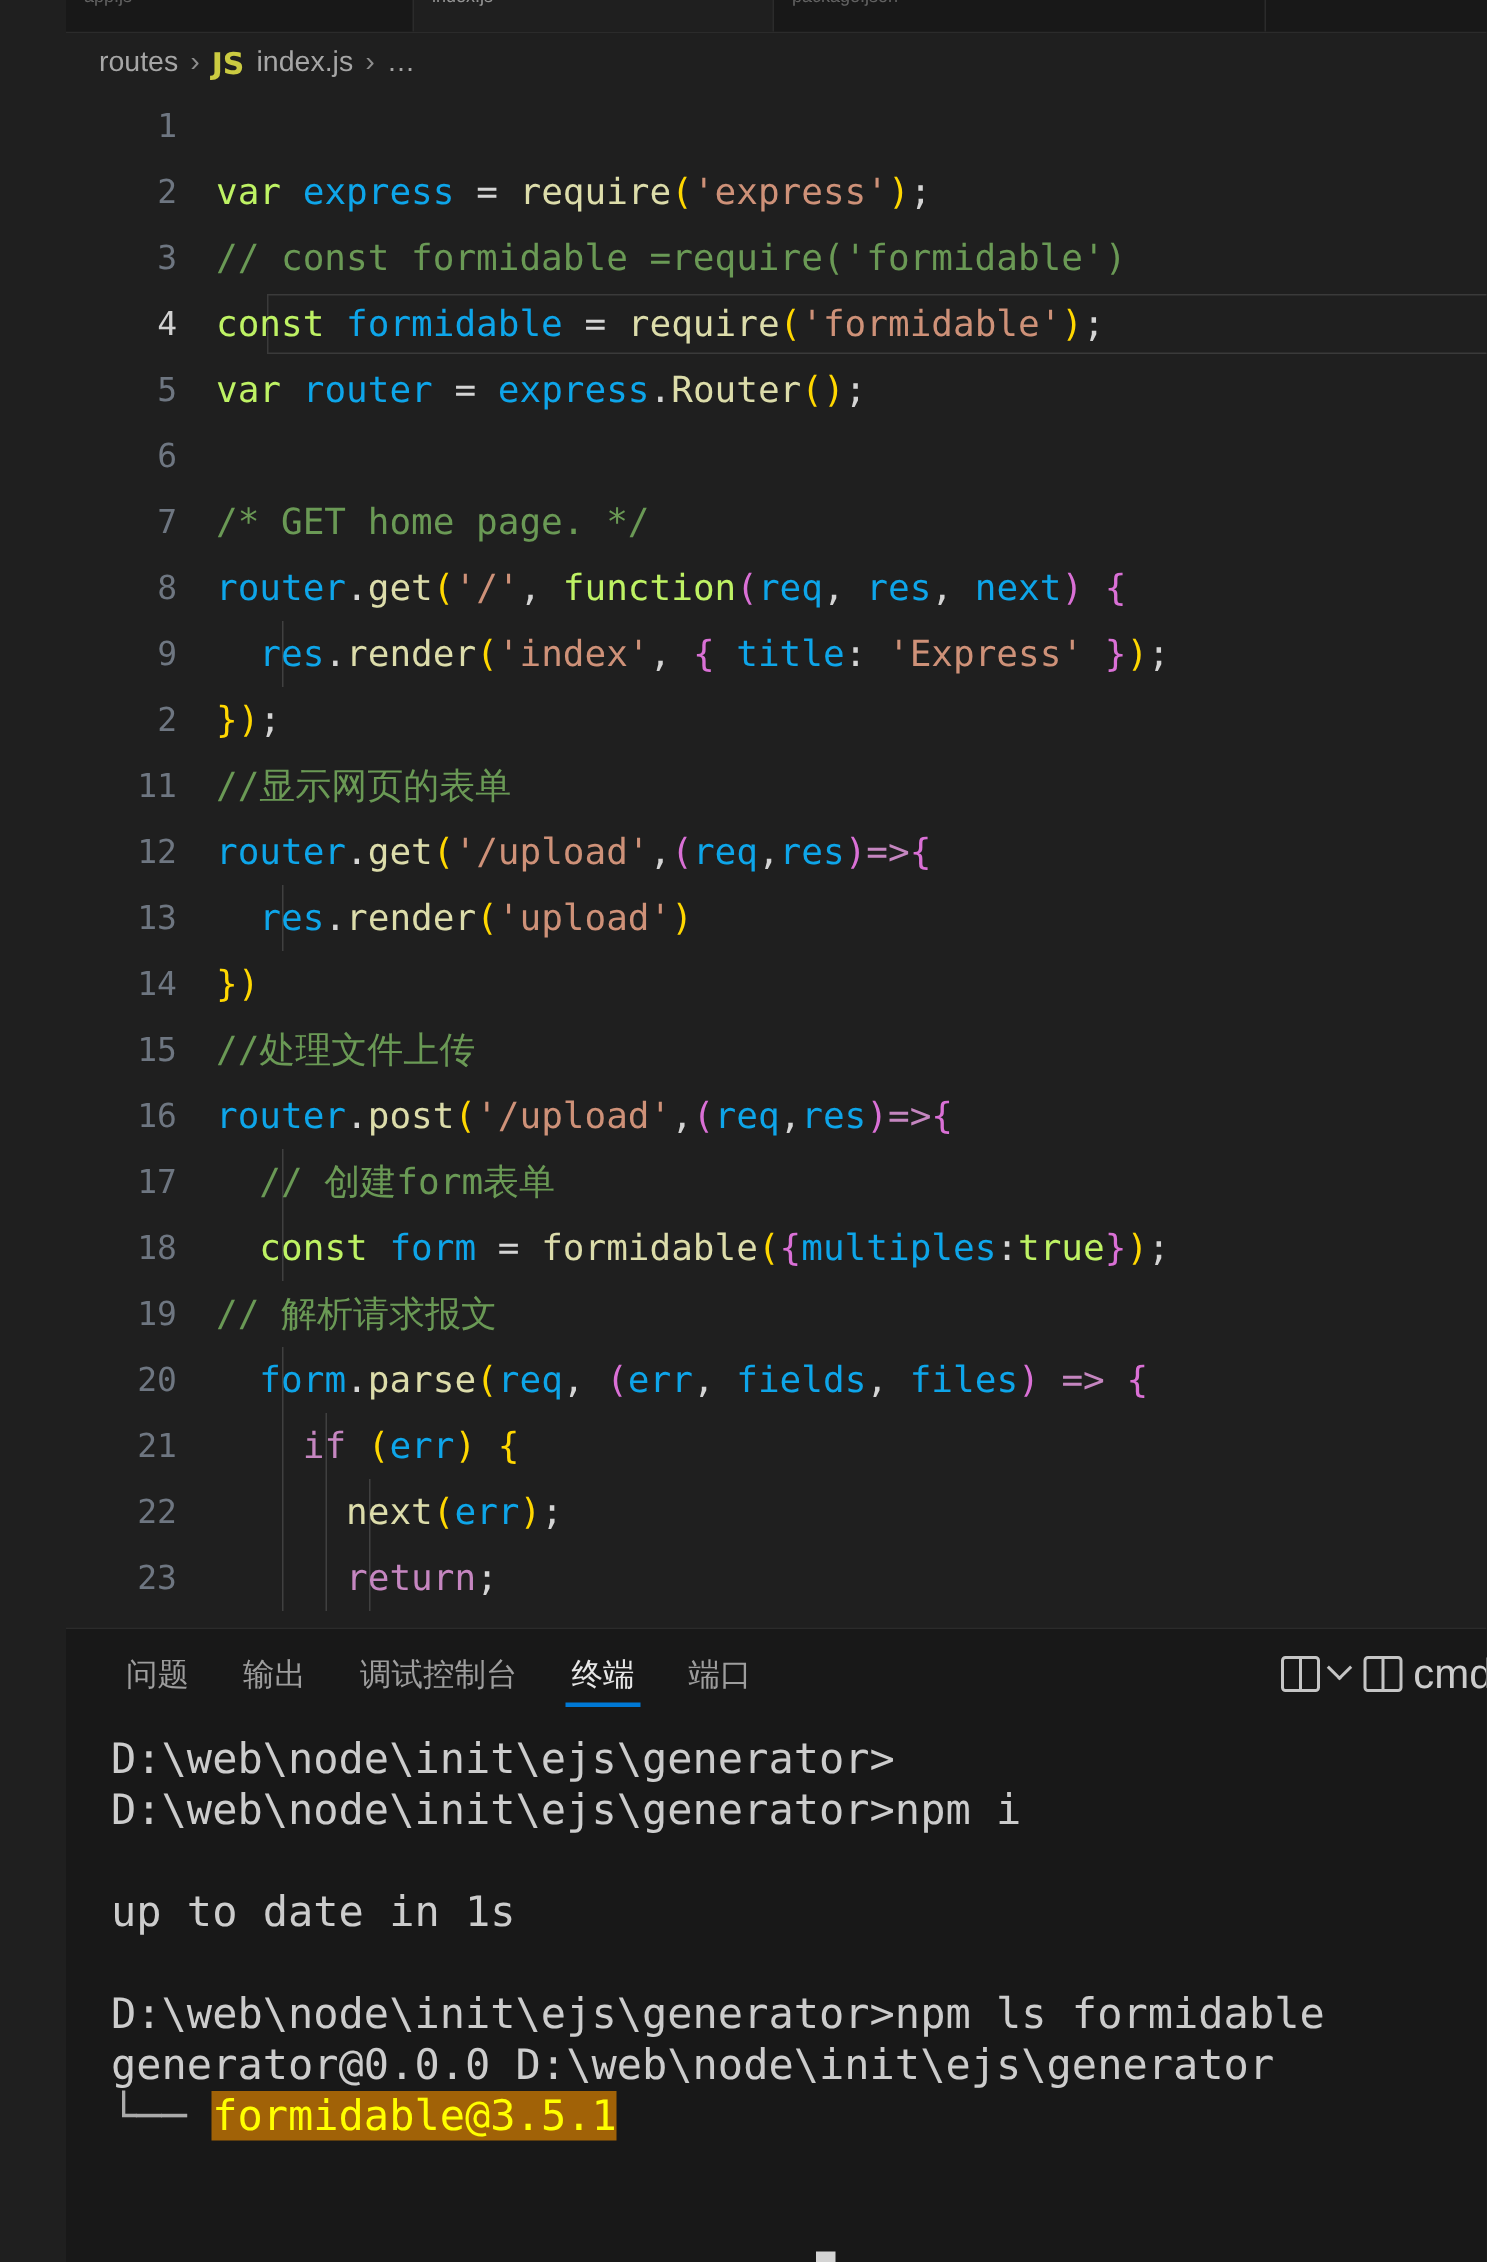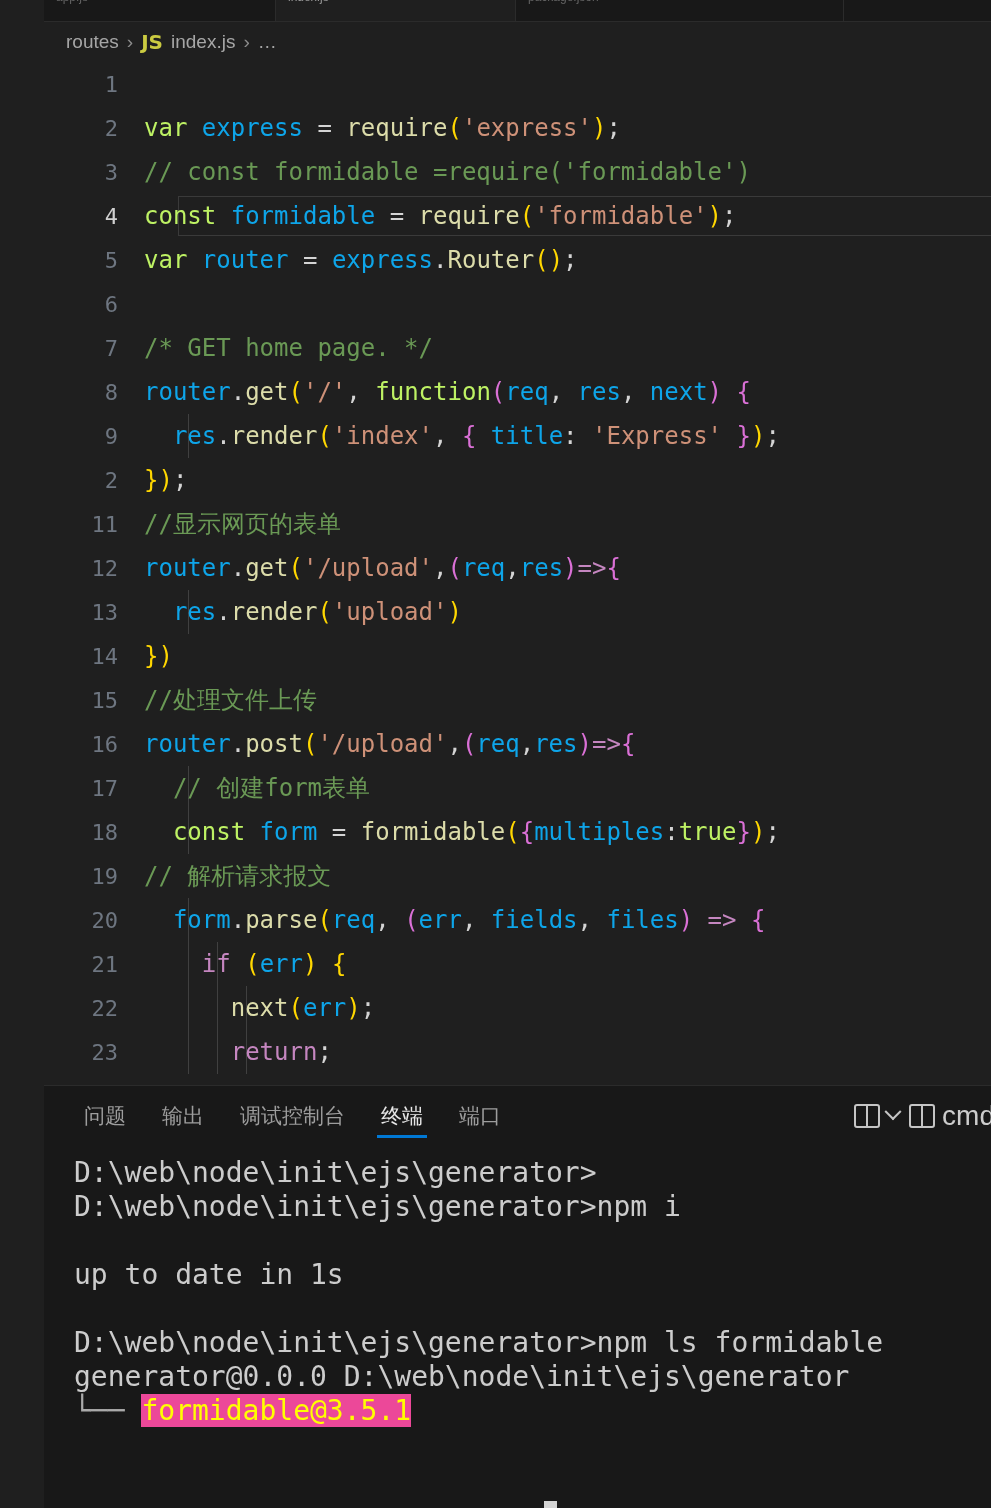--- a/index.html
+++ b/index.html
@@ -79,21 +79,21 @@
   .chev { width: 12px; height: 12px; border-right: 2px solid #c5c5c5;
           border-bottom: 2px solid #c5c5c5; transform: rotate(45deg) translate(-3px,-3px); }
   .edge-ico { width: 16px; height: 26px; border: 2px solid #c5c5c5; border-right: none;
               border-radius: 3px 0 0 3px; }
 
   
   .terminal { flex: 1 1 auto; padding: 10px 0 0 30px; position: relative; overflow: hidden; }
   .tline { font-family: "DejaVu Sans Mono", monospace; font-size: 28px; line-height: 34px;
            color: #cccccc; white-space: pre; }
   .tline.blank { color: transparent; }
-  .hl { background: #ec4899; color: #ffff00; }
+  .hl { background: #a16207; color: #ffff00; }
   .tree { color: #aaaaaa; }
   .tcursor { position: absolute; left: 500px; bottom: 0px; width: 13px; height: 7px;
              background: #d4d4d4; }
 </style>
 </head>
 <body>
 
 <div id="app">
 
   <div class="tabstrip">

